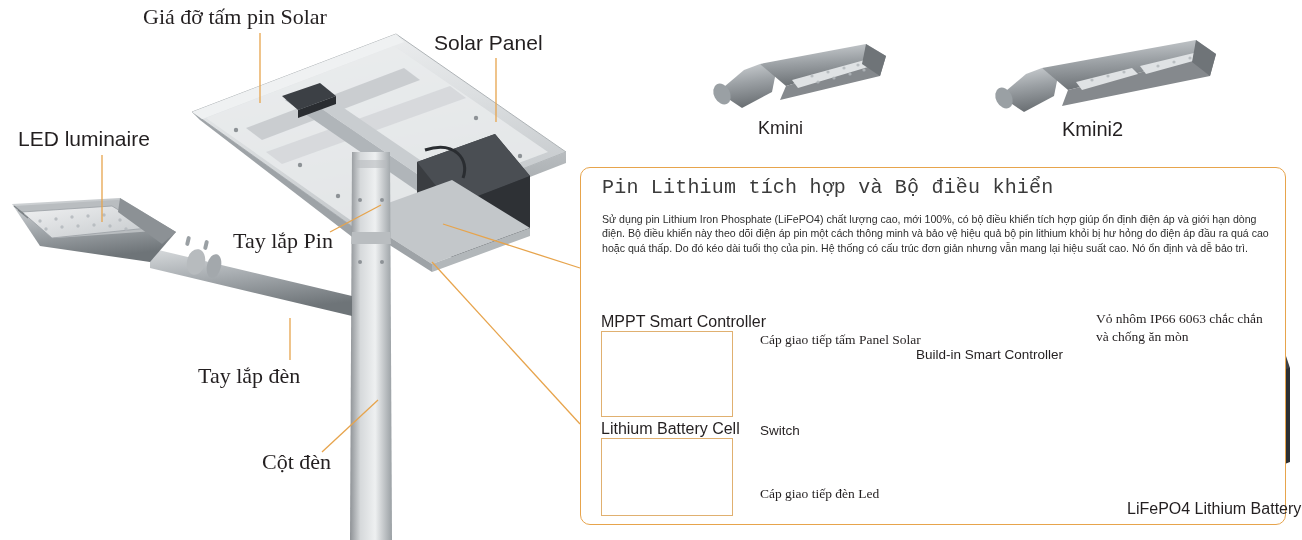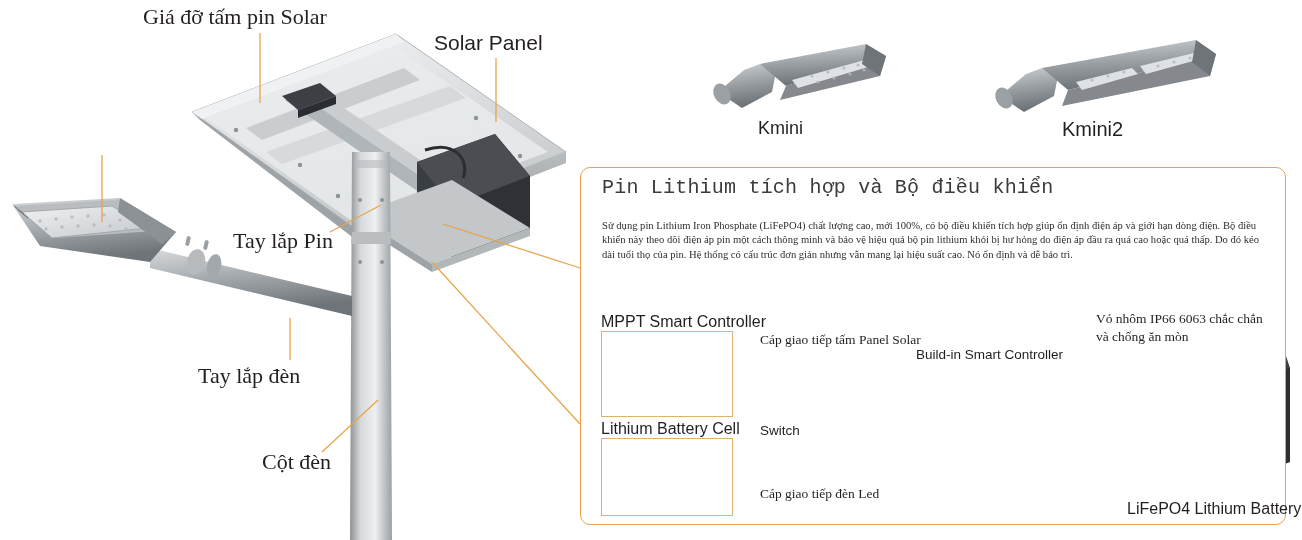--- a/index.html
+++ b/index.html
@@ -24,22 +24,22 @@
     border:1.6px solid #e7a44c;border-radius:10px;background:#fff;
     box-sizing:border-box;
   }
   .panel-title{
     position:absolute;left:602px;top:176px;
     font-family:Liberation Mono, monospace;font-size:20px;color:#3b3b3b;
     letter-spacing:.2px;
   }
   .panel-body{
     position:absolute;left:602px;top:212px;width:672px;
-    font-family:Liberation Serif, serif;font-size:10.6px;line-height:14.4px;
-    color:#2e2e2e;text-align:left;margin-top:7px;
+    font-family:Liberation Sans, sans-serif;font-size:10.6px;line-height:14.4px;
+    color:#2e2e2e;text-align:left;
   }
 
   
   .inset{position:absolute;border:1.3px solid #e0b070;background:#fff;box-sizing:border-box;}
   .inset-cap{position:absolute;font-size:16px;color:#231f20;white-space:nowrap;}
 </style>
 </head>
 <body>
 
 <div class="stage">
@@ -327,20 +327,21 @@
       <path d="M1096,350 L1282,350"></path>
       <path d="M1096,350 L1056,382"></path>
 
       <path d="M1127,506 L1286,506"></path>
       <path d="M1127,506 L1076,414"></path>
     </g>
   </svg>
 
   <div class="lbl vi" style="left:143px;top:4px;font-size:22px;">Giá đỡ tấm pin Solar</div>
   <div class="lbl en" style="left:434px;top:31px;font-size:21px;">Solar Panel</div>
+  <div class="lbl en" style="left:18px;top:127px;font-size:21px;">LED luminaire</div>
   <div class="lbl vi" style="left:233px;top:228px;font-size:22px;">Tay lắp Pin</div>
   <div class="lbl vi" style="left:198px;top:363px;font-size:22px;">Tay lắp đèn</div>
   <div class="lbl vi" style="left:262px;top:449px;font-size:22px;">Cột đèn</div>
 
   <div class="lbl en" style="left:758px;top:118px;font-size:18px;">Kmini</div>
   <div class="lbl en" style="left:1062px;top:118px;font-size:20px;">Kmini2</div>
 
   <div class="panel"></div>
   <div class="panel-title">Pin Lithium tích hợp và Bộ điều khiển</div>
   <div class="panel-body">Sử dụng pin Lithium Iron Phosphate (LiFePO4) chất lượng cao, mới 100%, có bộ điều khiển tích hợp giúp ổn định điện áp và giới hạn dòng điện. Bộ điều khiển này theo dõi điện áp pin một cách thông minh và bảo vệ hiệu quả bộ pin lithium khỏi bị hư hỏng do điện áp đầu ra quá cao hoặc quá thấp. Do đó kéo dài tuổi thọ của pin. Hệ thống có cấu trúc đơn giản nhưng vẫn mang lại hiệu suất cao. Nó ổn định và dễ bảo trì.</div>

